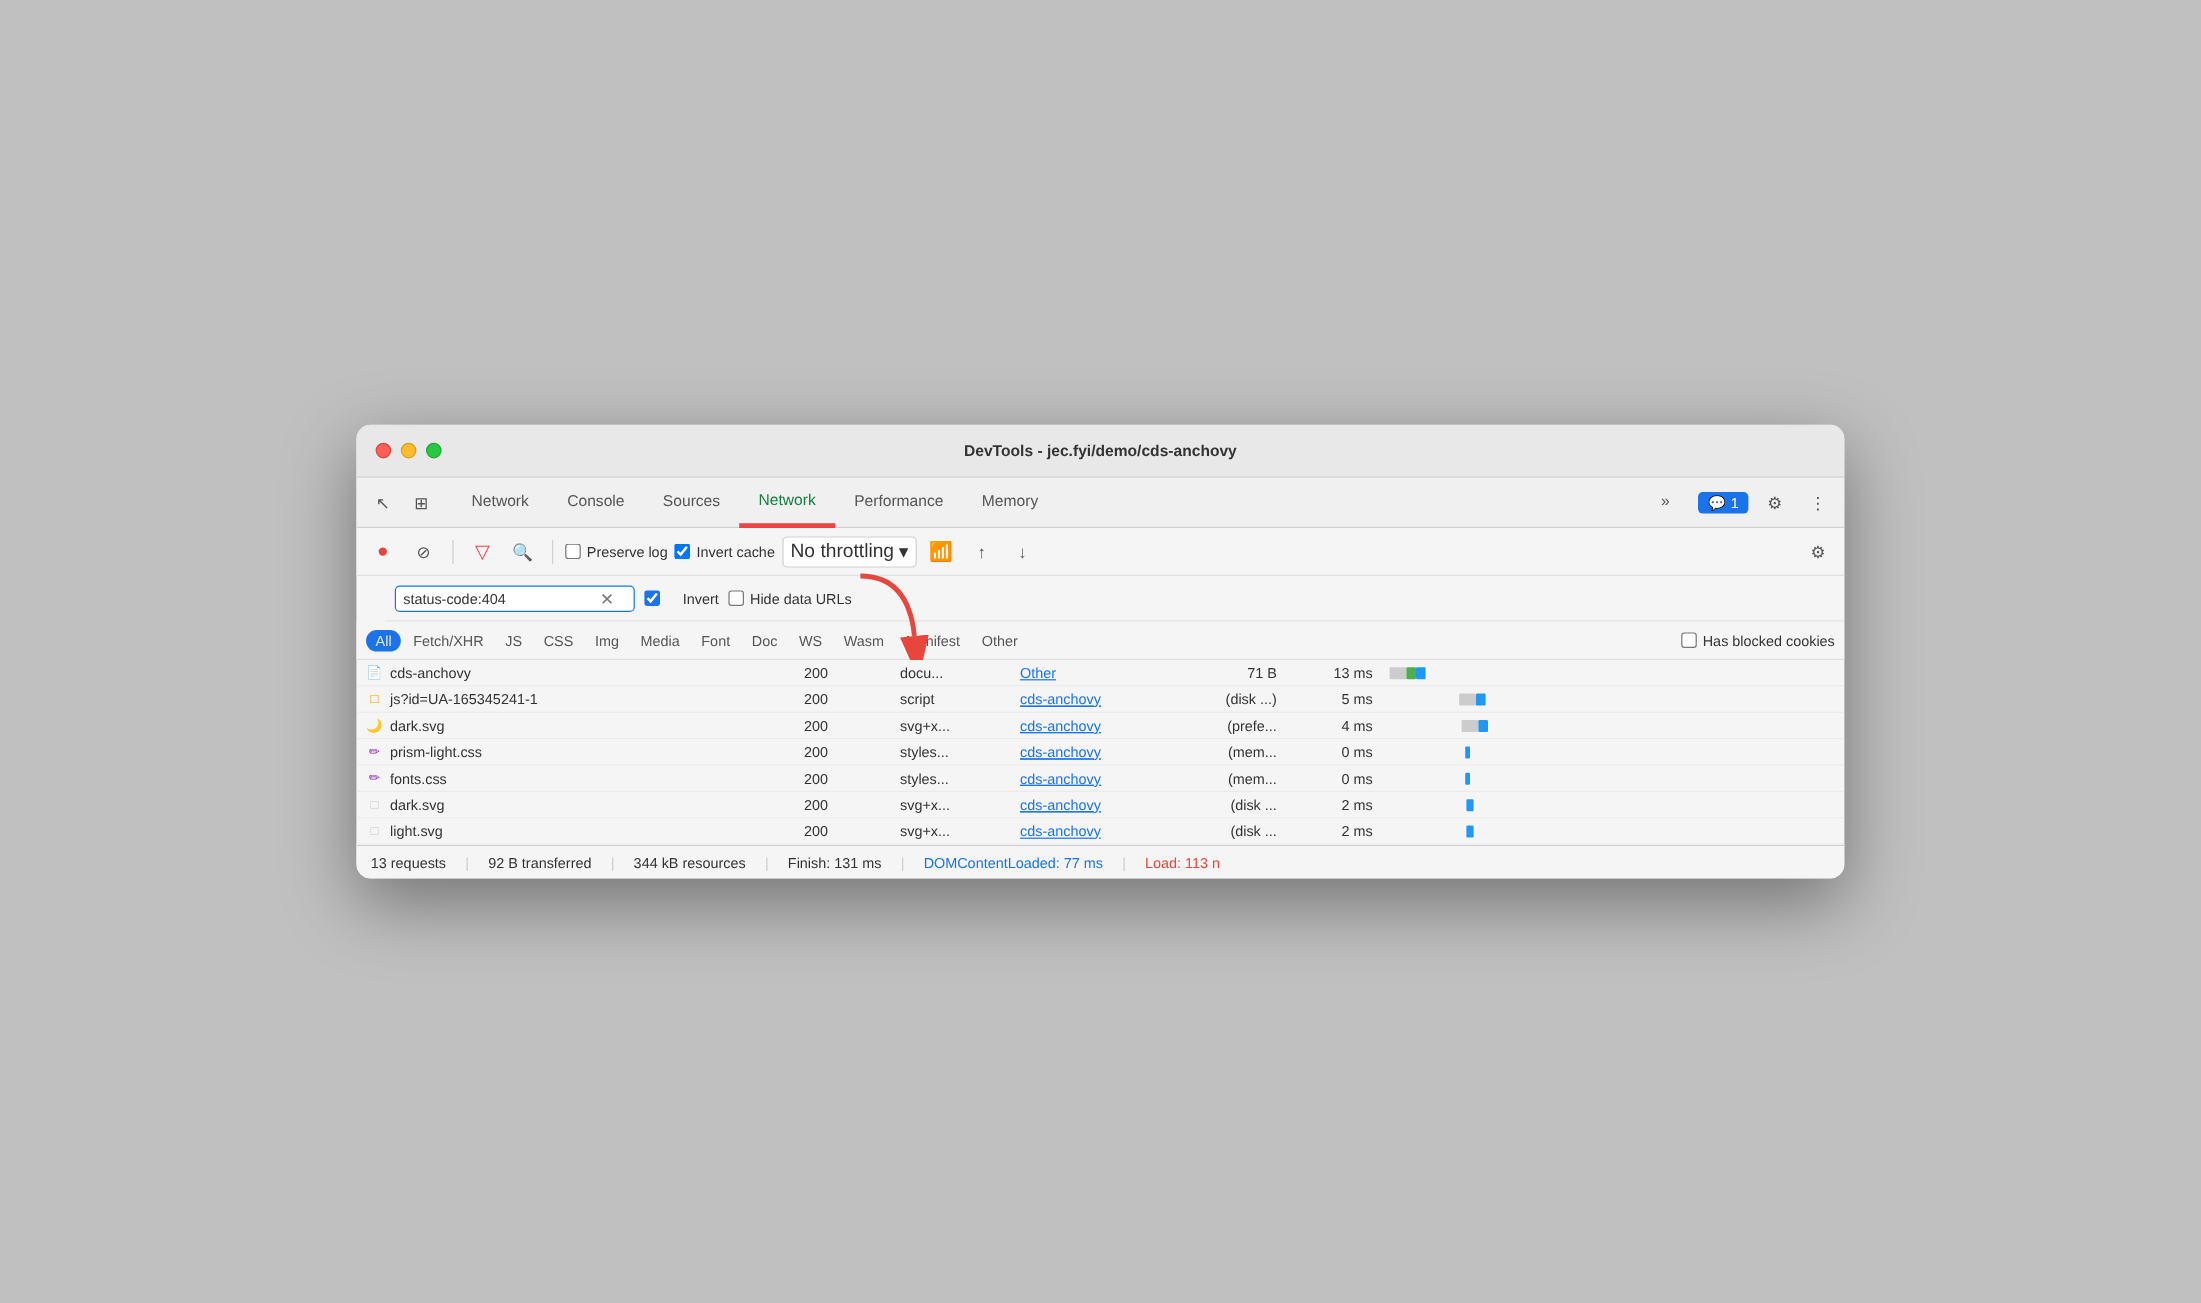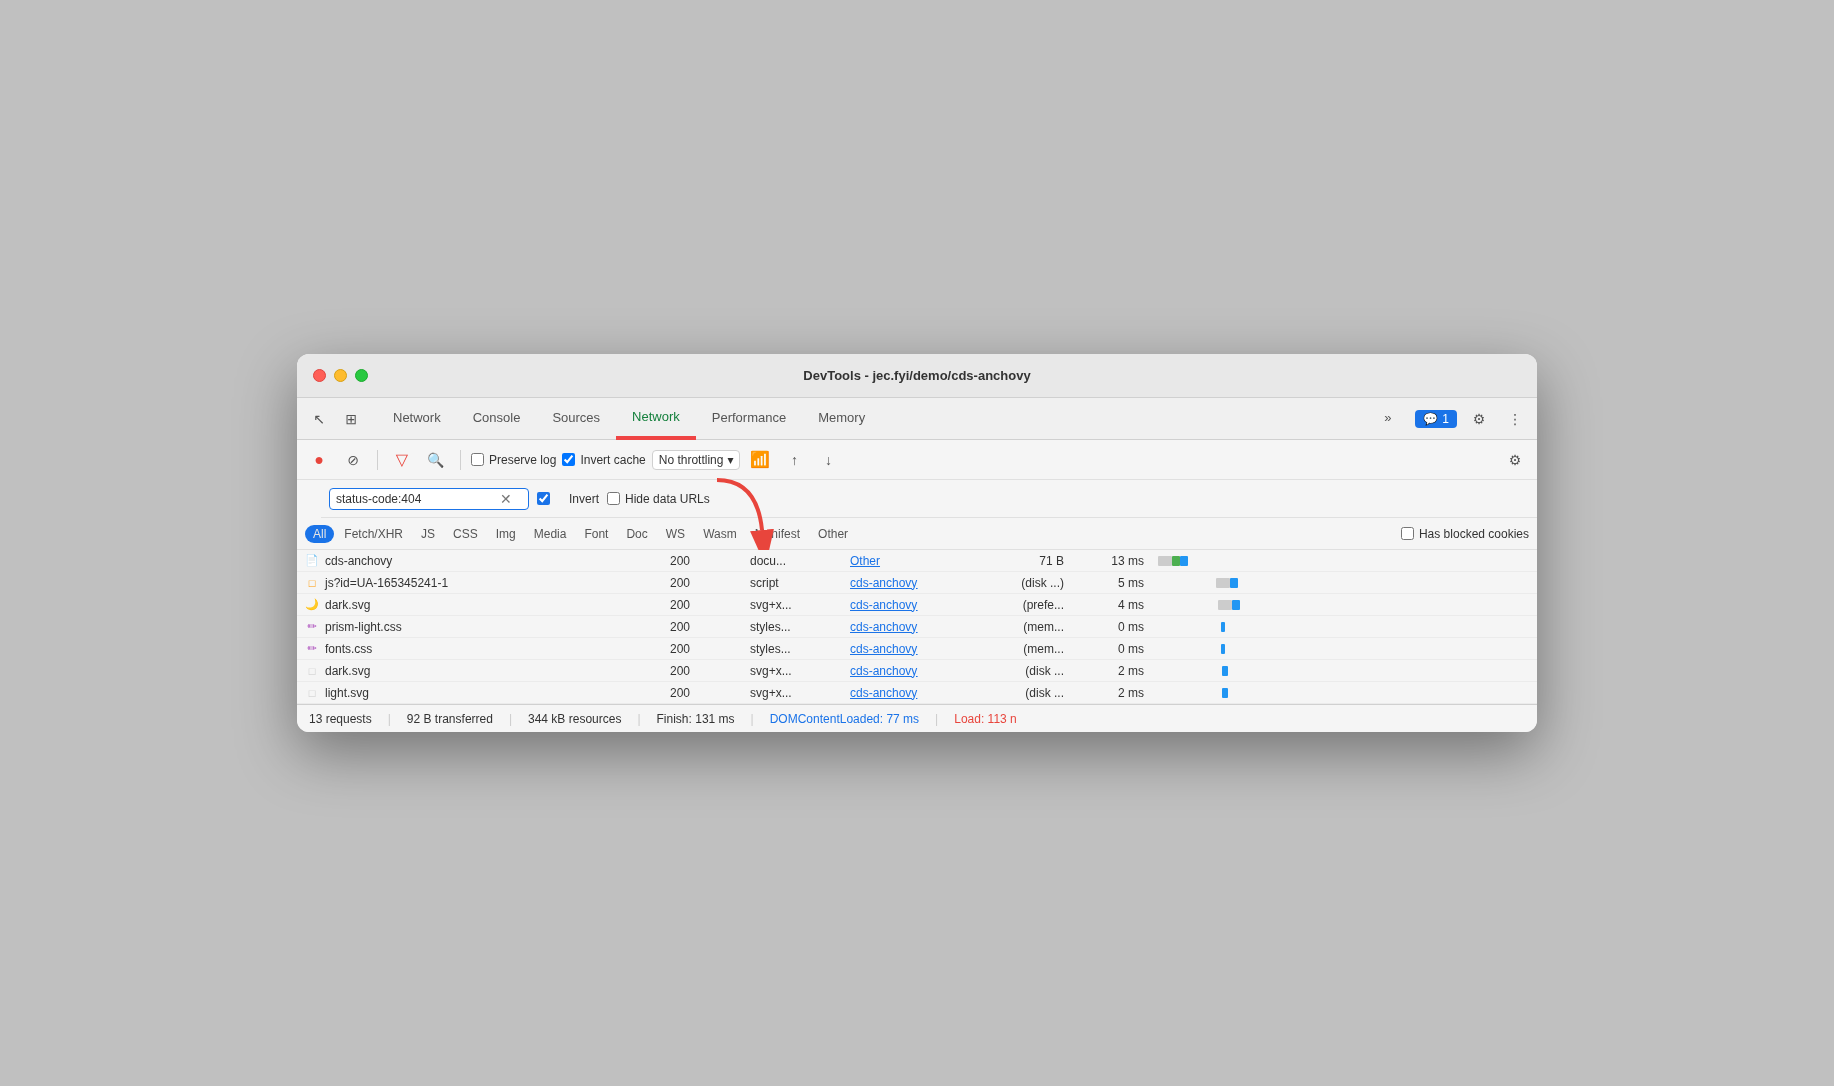--- a/index.html
+++ b/index.html
@@ -147,21 +147,21 @@
     }
     .checkbox-label input[type=checkbox] {
       width: 13px;
       height: 13px;
       cursor: pointer;
     }
     .throttle-select {
       display: flex;
       align-items: center;
       gap: 4px;
-      font-size: 12px;
+      font-size: 16px;
       color: #333;
       padding: 2px 6px;
       border: 1px solid #d0d0d0;
       border-radius: 4px;
       background: white;
       cursor: pointer;
     }
     .settings-btn {
       margin-left: auto;
       width: 28px;

